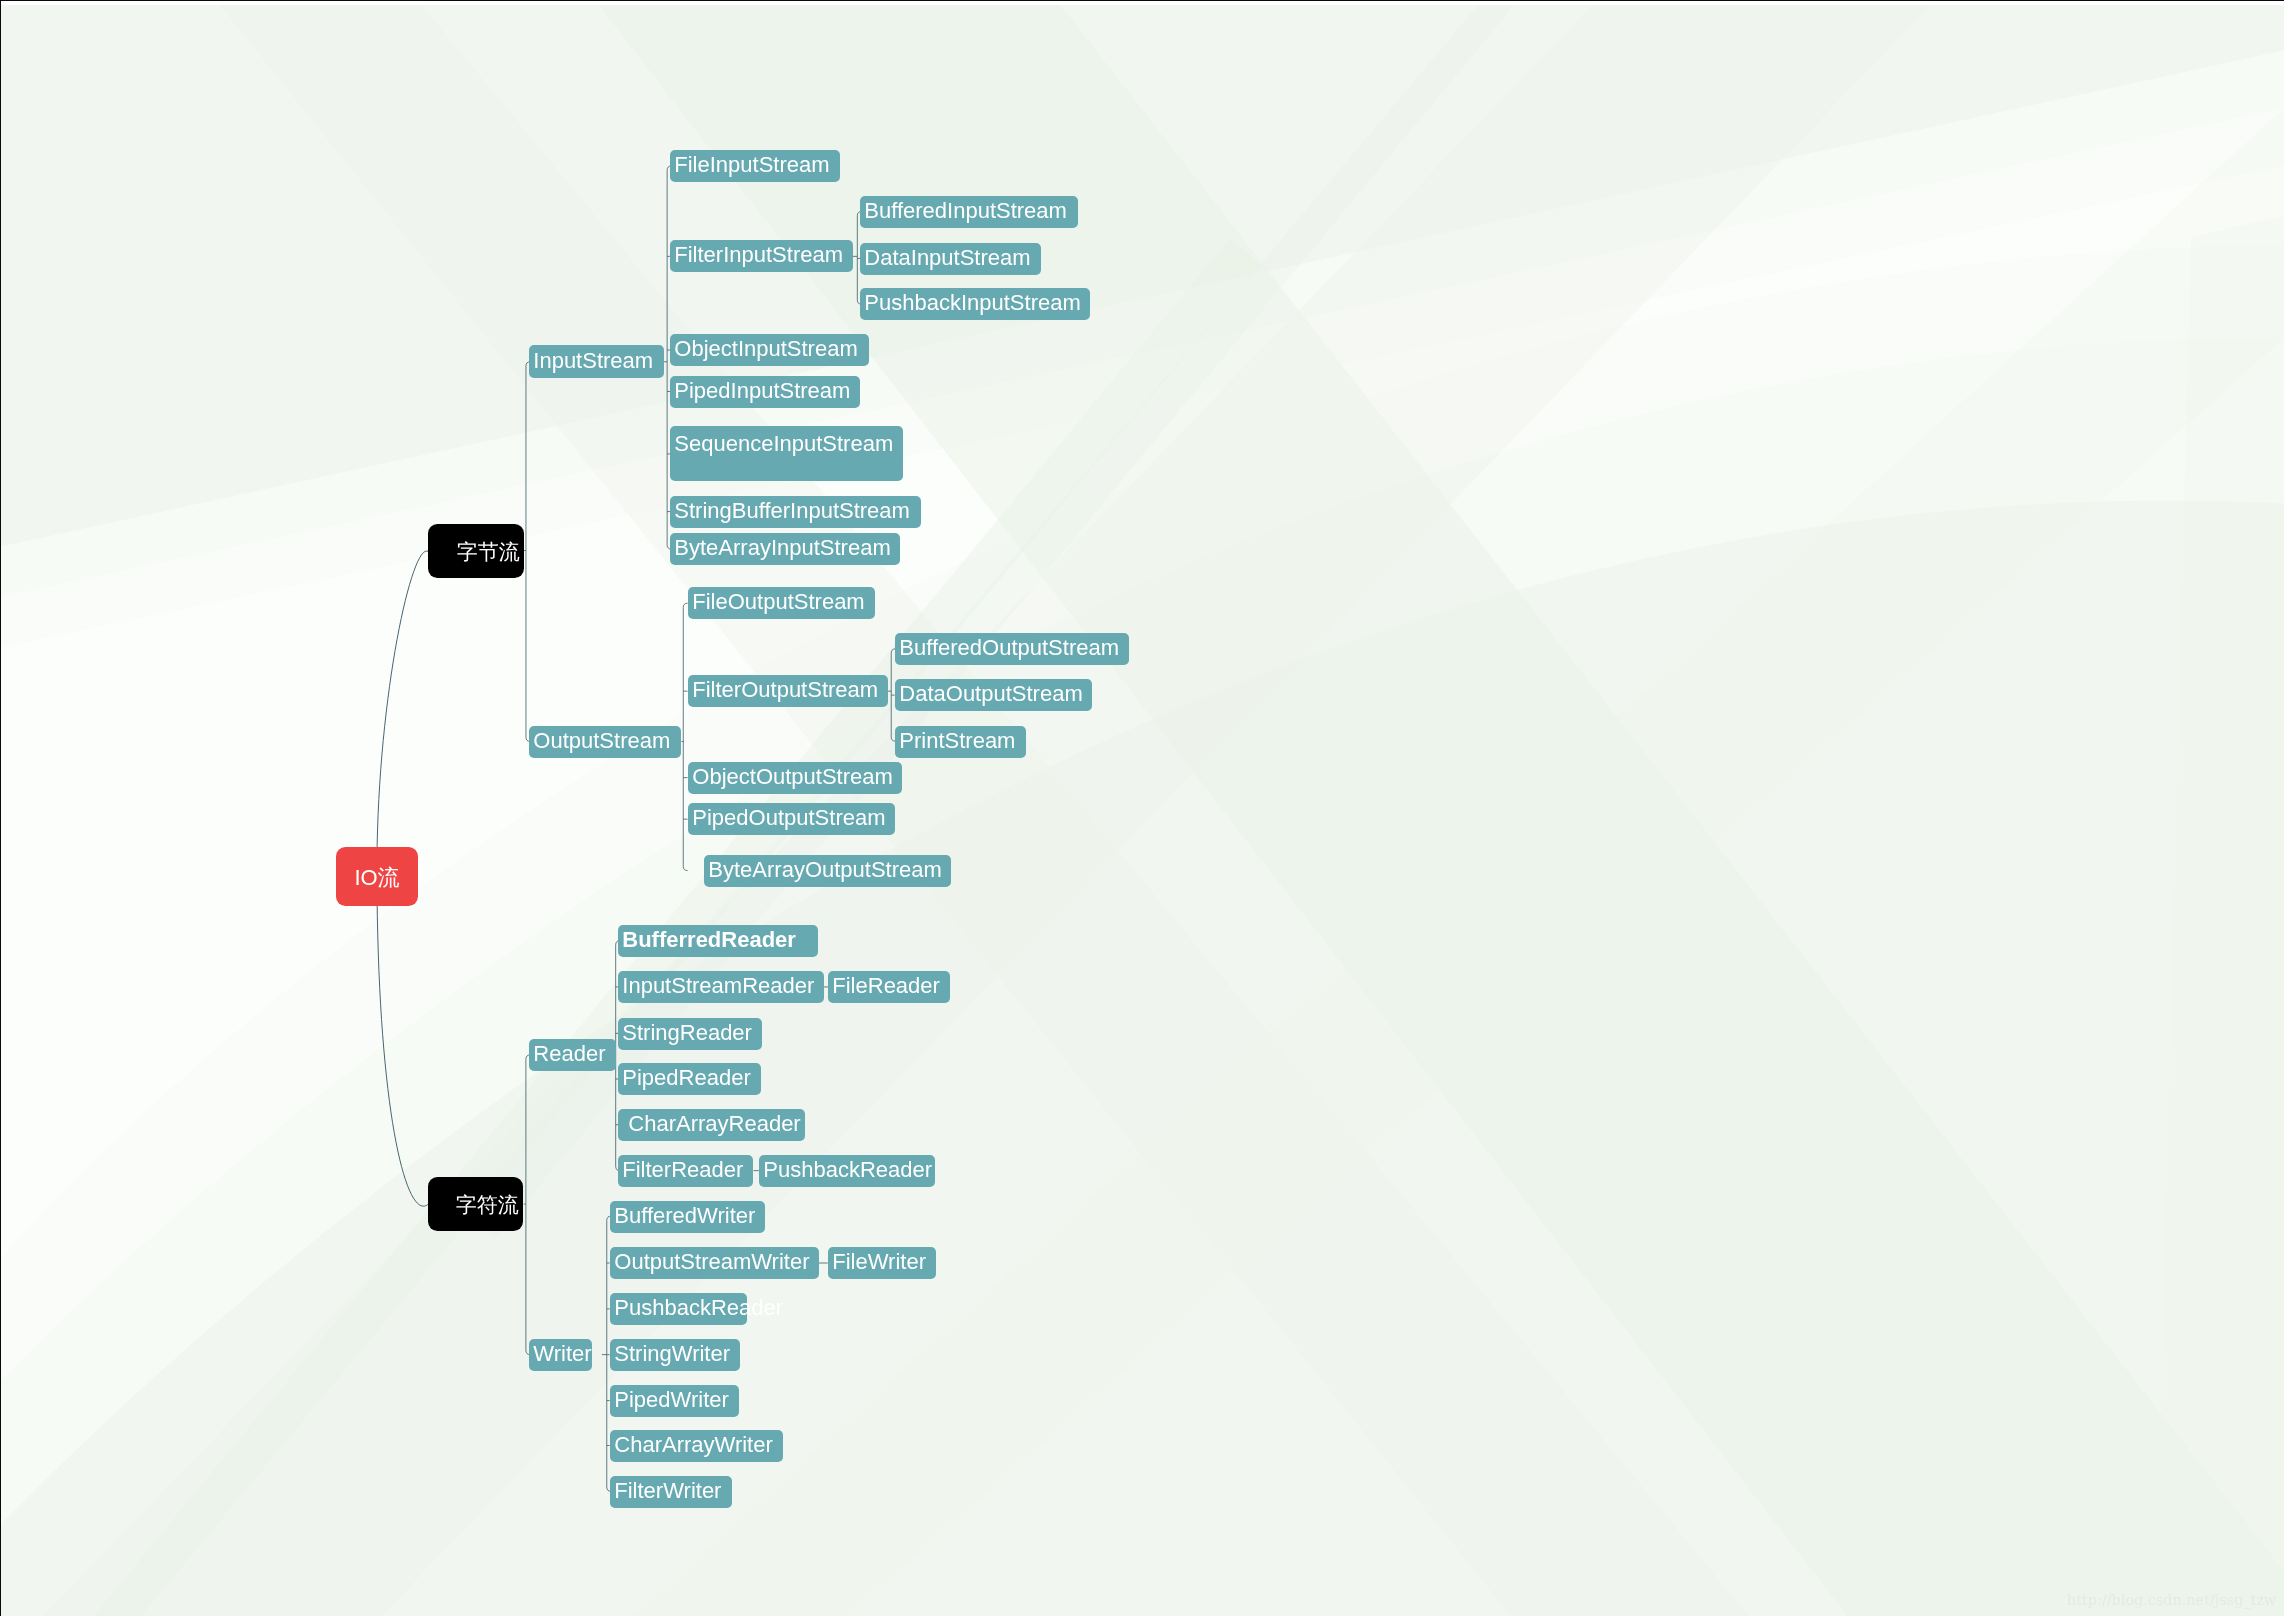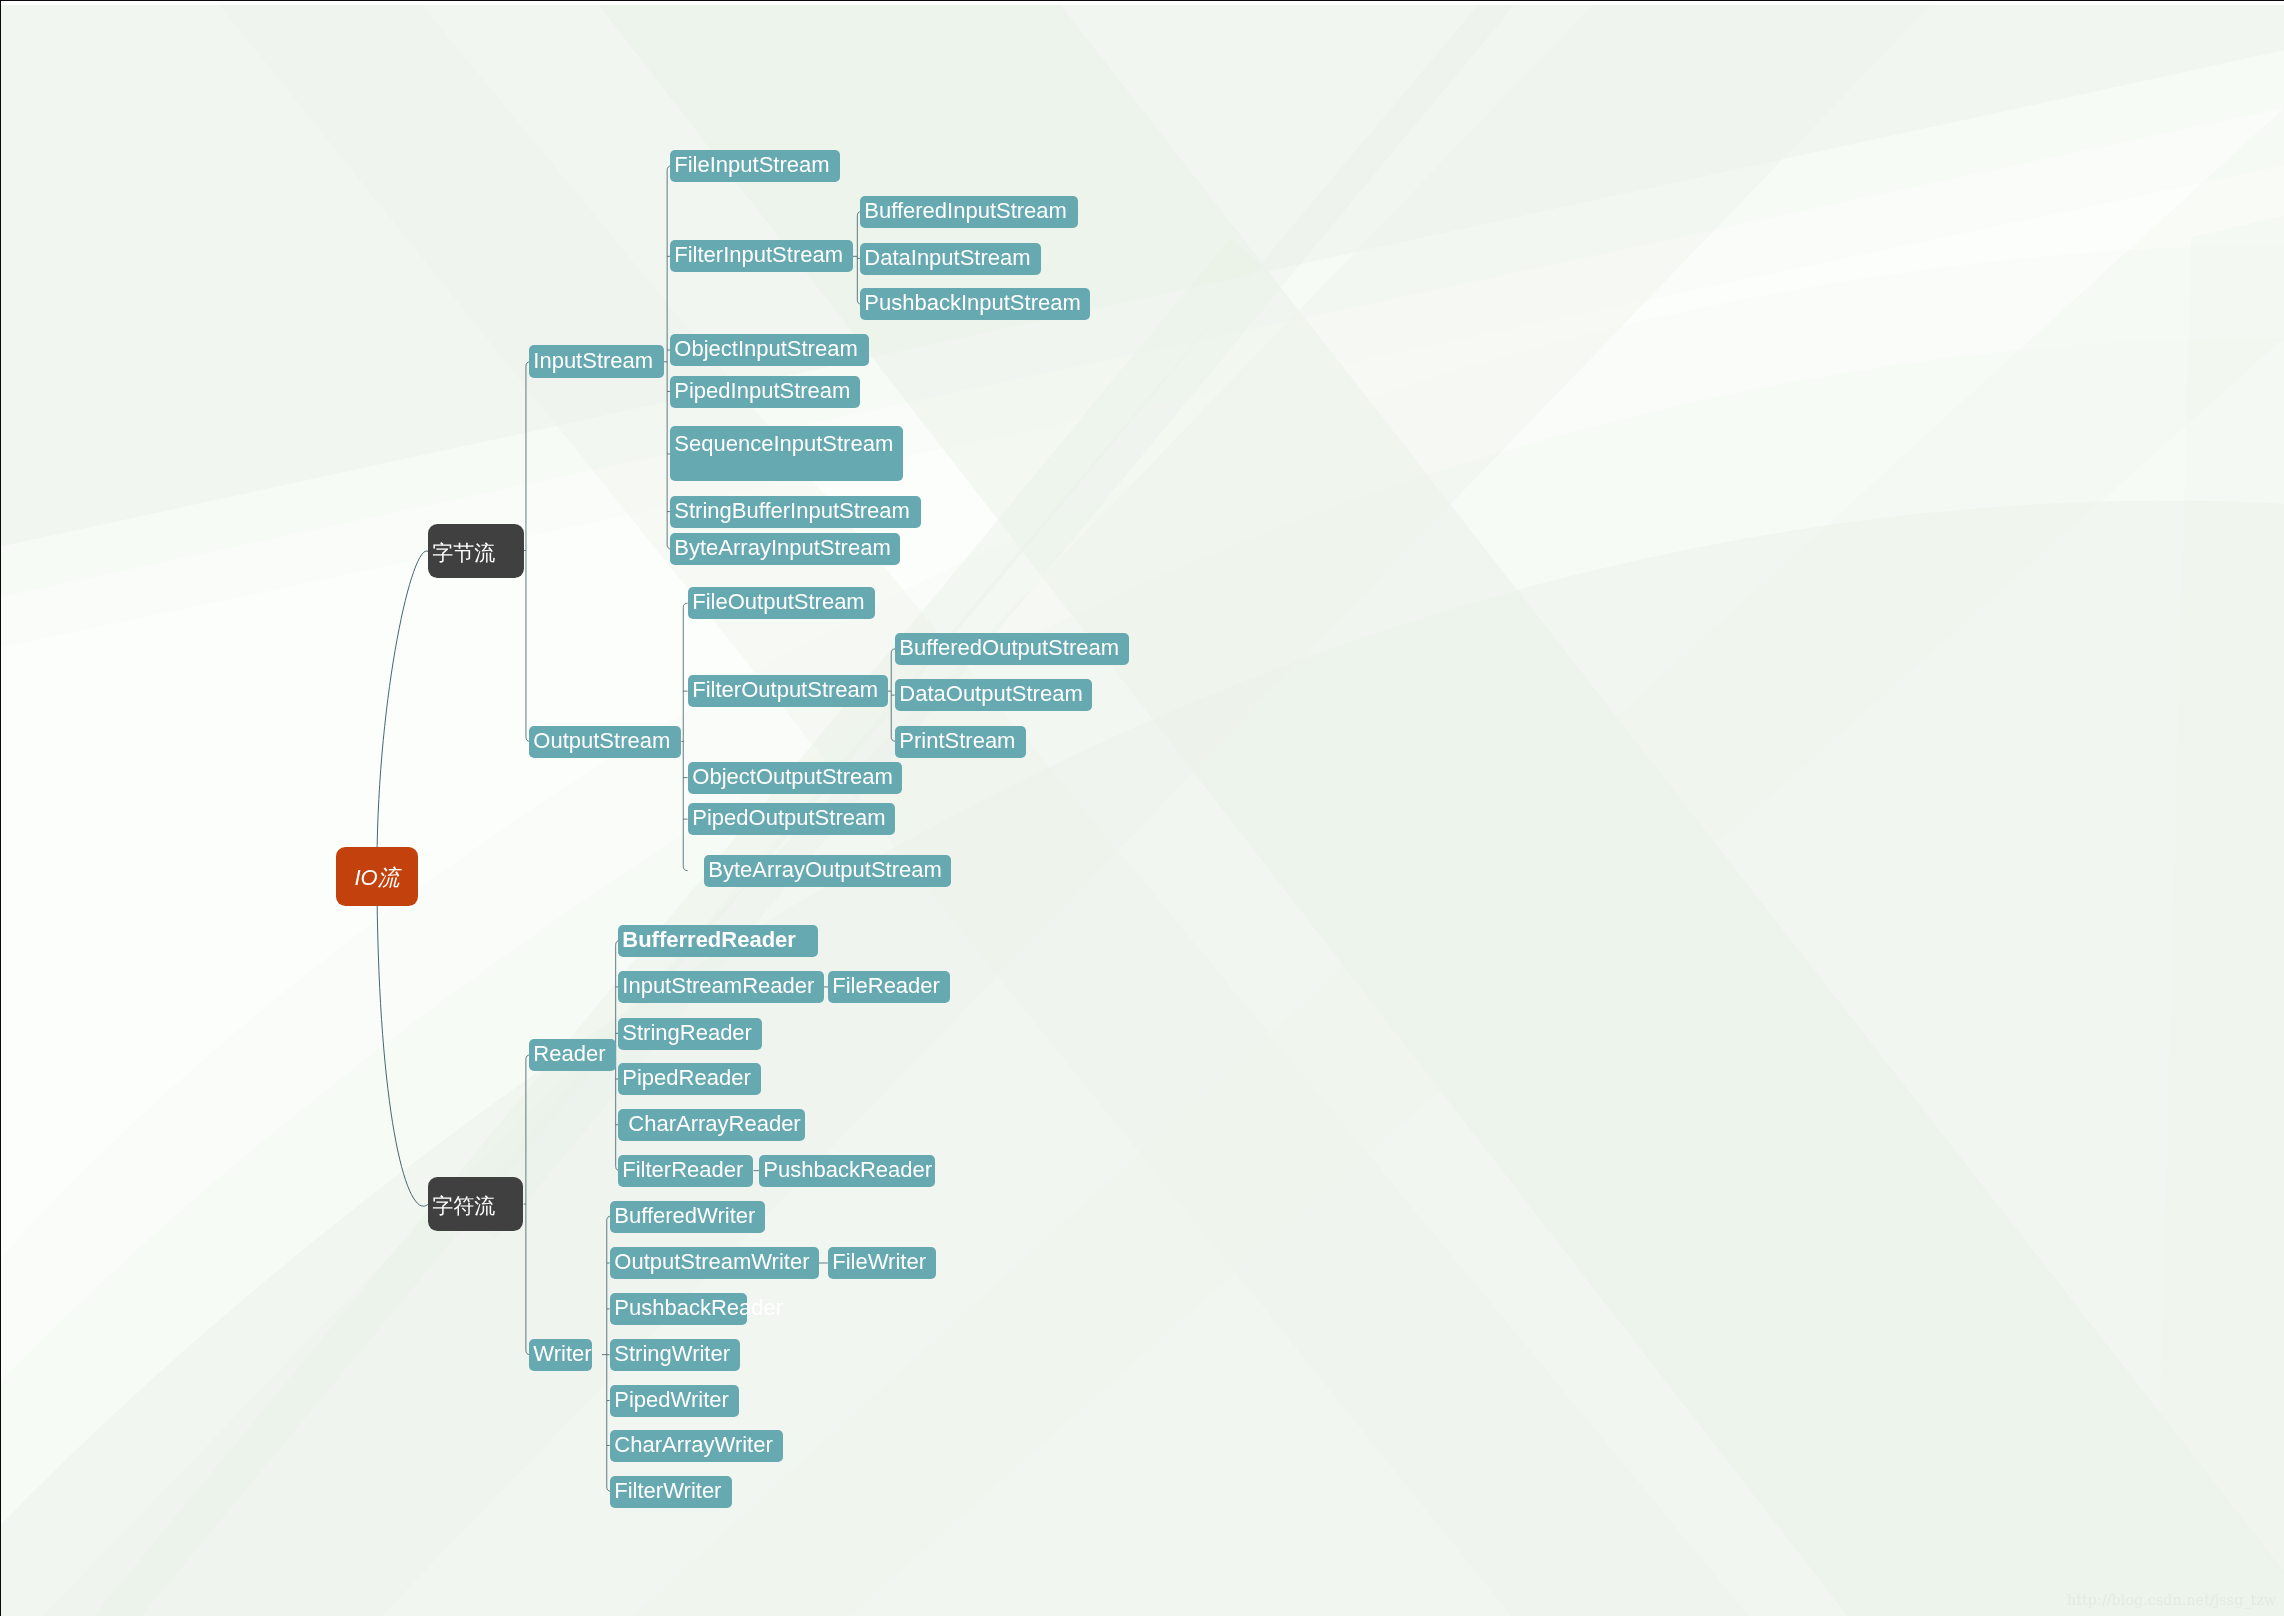--- a/index.html
+++ b/index.html
@@ -9,24 +9,24 @@
   #bg,#wires{position:absolute;left:0;top:0;width:2284px;height:1616px;}
   .frame{position:absolute;background:#ffffff;}
   #frame-top{left:0;top:0;width:2284px;height:5px;}
   #frame-left{left:0;top:0;width:1.4px;height:1616px;}
   #rule-top{position:absolute;left:0;top:0;width:2284px;height:1px;background:#0a0a0a;}
   #rule-left{position:absolute;left:0;top:0;width:1px;height:1616px;background:#0a0a0a;}
   .node{position:absolute;box-sizing:border-box;color:#ffffff;white-space:nowrap;
         border-radius:5px;display:flex;align-items:center;
         font-size:22px;line-height:1;padding:0 4.3px;}
   .node>span{display:block;position:relative;top:-0.7px;}
-  .node.lvl1{background:#404040;border-radius:9.4px;justify-content:flex-start;font-size:21px;}
+  .node.lvl1{background:#000000;border-radius:9.4px;justify-content:flex-end;font-size:21px;font-family:Liberation Serif, serif;}
   .node.lvl1>span,.node.root>span{top:1.4px;}
   .node.lvl2,.node.lvl3,.node.lvl4{background:#67a9b1;}
-  .node.root{background:#c2410c;border-radius:9.4px;justify-content:center;font-size:22px;font-style:italic;}
+  .node.root{background:#ef4444;border-radius:9.4px;justify-content:center;font-size:22px;}
   .node.tall{align-items:flex-start;padding-top:8px;}
   #watermark{position:absolute;color:#e3eae1;font-family:"DejaVu Serif",serif;
       font-size:14.4px;letter-spacing:0;white-space:nowrap;left:2067px;top:1592px;}
 </style>
 </head>
 <body>
 
 <div id="page">
   <svg id="bg" viewBox="0 0 3174 2246" preserveAspectRatio="none" xmlns="http://www.w3.org/2000/svg">
     <rect x="0" y="0" width="3174" height="2246" fill="#f1f6f0"></rect>

